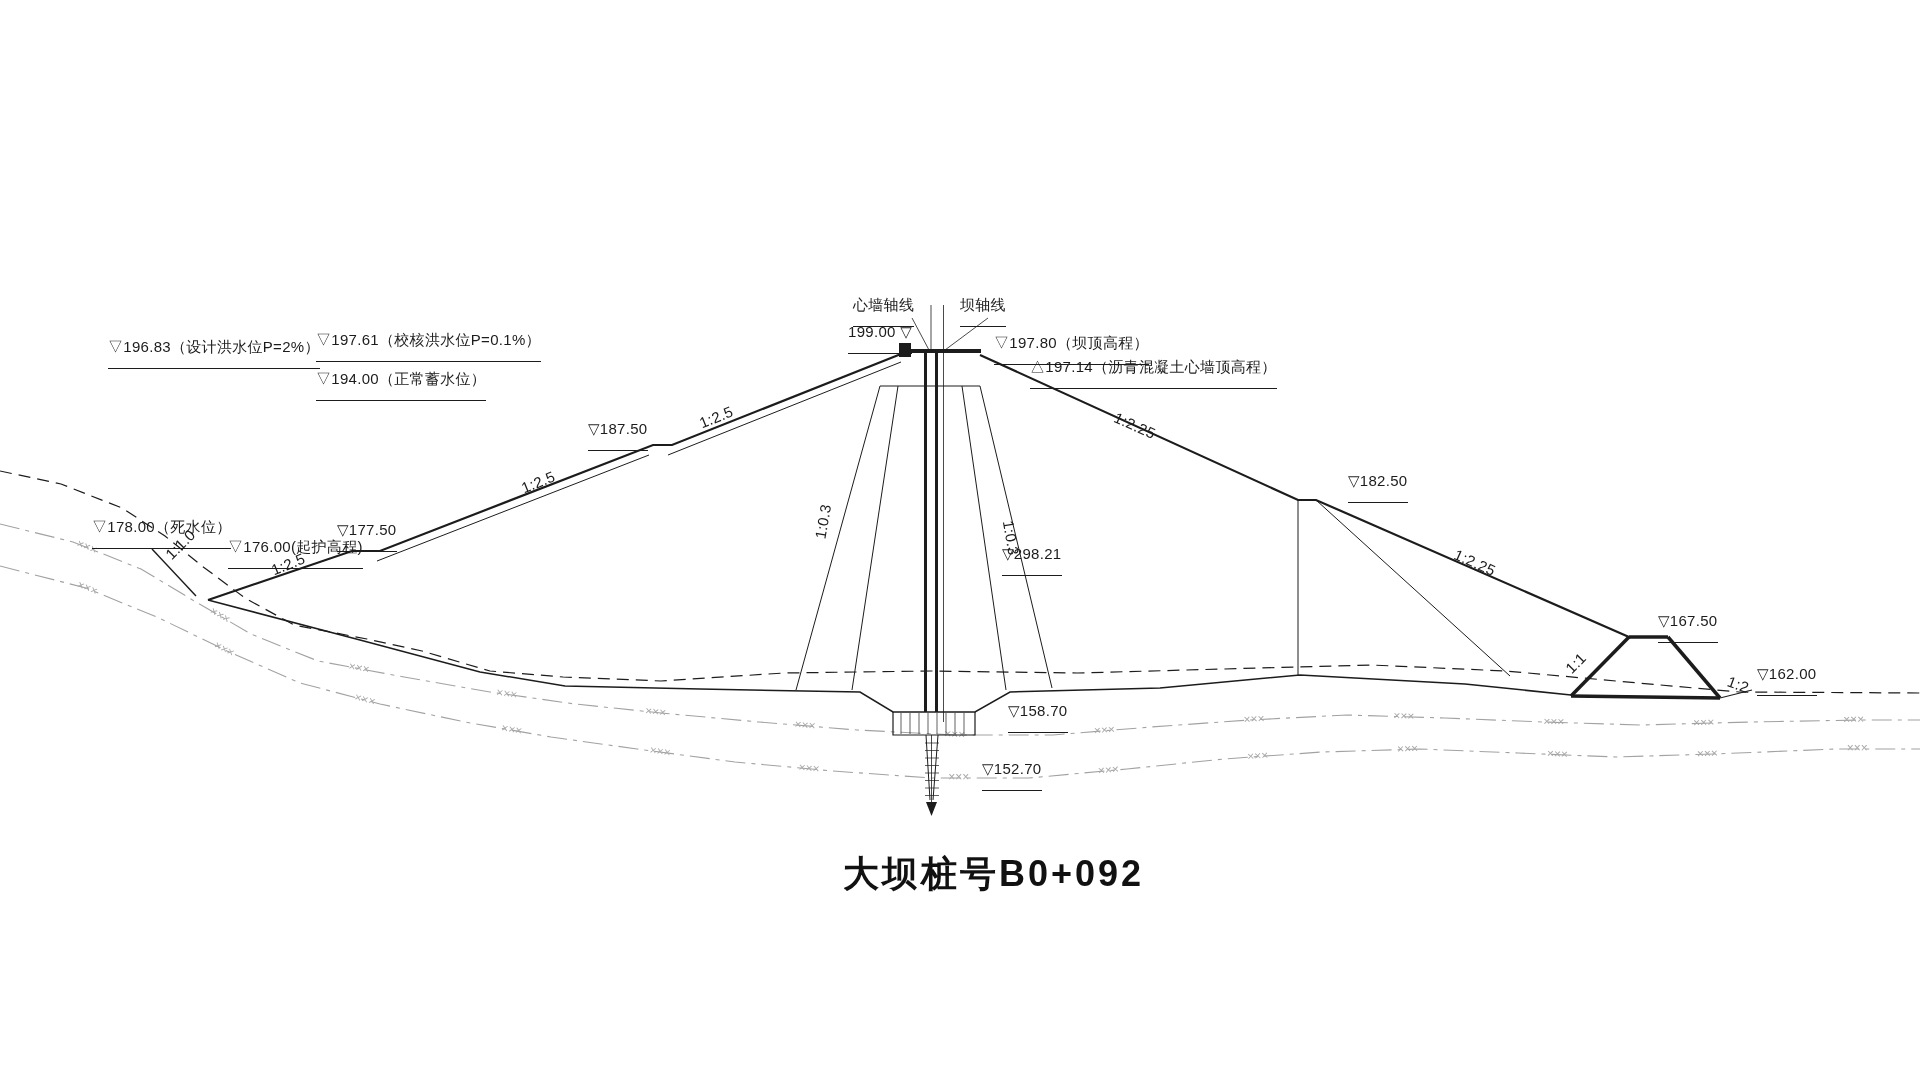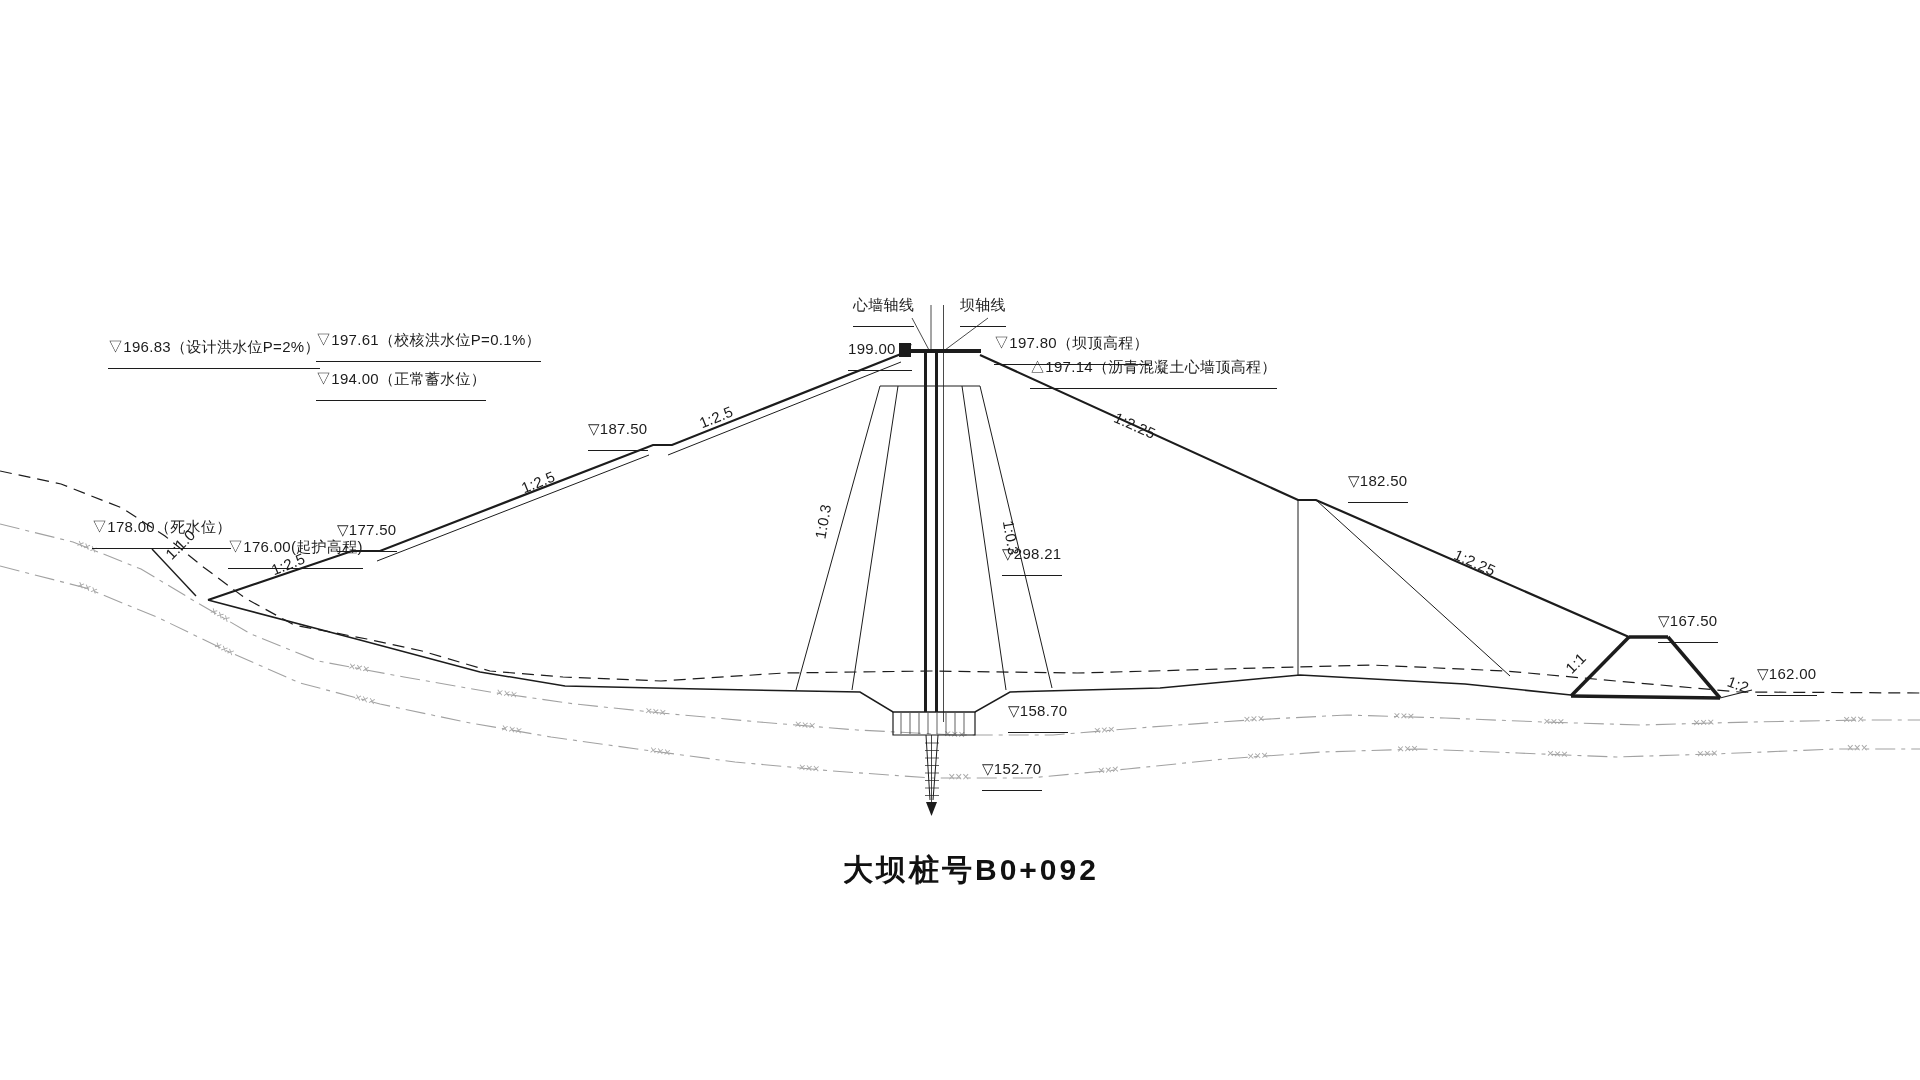--- a/index.html
+++ b/index.html
@@ -4,21 +4,21 @@
 <style>
   html,body{margin:0;padding:0;background:#ffffff;}
   body{width:1920px;height:1080px;overflow:hidden;}
   .stage{position:relative;width:1920px;height:1080px;background:#ffffff;
          font-family:"Liberation Sans",sans-serif;}
   .stage svg{position:absolute;left:0;top:0;}
   .ann-layer{position:absolute;left:0;top:0;width:100%;height:100%;pointer-events:none;}
   .ann{position:absolute;white-space:nowrap;font-size:15px;color:#1c1c1c;
        line-height:1.15;letter-spacing:0.3px;transform-origin:0 50%;}
   .ann.u{border-bottom:1.3px solid #1c1c1c;padding-bottom:13px;}
-  .drawing-title{position:absolute;left:843px;top:850px;font-size:30px;font-weight:bold;
+  .drawing-title{position:absolute;left:843px;top:850px;font-size:36px;font-weight:bold;
        letter-spacing:3px;color:#111111;white-space:nowrap;}
 </style>
 </head>
 <body>
 
 <div class="stage">
   <svg id="section-svg" width="1920" height="1080" viewBox="0 0 1920 1080">
       <polyline points="0,524 73,542 141,569 196,602 251,634 318,661 404,677 490,692 575,704 661,713 759,722 857,730 955,735 1053,735 1151,727 1249,720 1347,715 1445,718 1543,722 1641,725 1751,722 1861,720 1920,720" fill="none" stroke="#a2a2a2" stroke-width="1.1" stroke-dasharray="20 6 4 6" stroke-linecap="butt" stroke-linejoin="miter"></polyline>
       <text x="0" y="0" transform="translate(86.76796901805083 547.4666935806966) rotate(21.7)" fill="#a8a8a8" font-size="12" text-anchor="middle" dominant-baseline="middle">×××</text>
       <text x="0" y="0" transform="translate(219.77726793739814 615.8340467999408) rotate(30.2)" fill="#a8a8a8" font-size="12" text-anchor="middle" dominant-baseline="middle">×××</text>
@@ -103,21 +103,21 @@
       <div class="ann u" style="left: 588px; top: 420px;">▽187.50</div>
       <div class="ann" style="left: 700px; top: 415px; transform: rotate(-22deg);">1:2.5</div>
       <div class="ann" style="left: 522px; top: 480px; transform: rotate(-22deg);">1:2.5</div>
       <div class="ann u" style="left: 64px; top: 518px; margin-left: 28px;">▽178.00（死水位）</div>
       <div class="ann u" style="left: 216px; top: 538px; margin-left: 12px;">▽176.00(起护高程)</div>
       <div class="ann u" style="left: 337px; top: 521px;">▽177.50</div>
       <div class="ann" style="left: 168px; top: 548px; transform: rotate(-45deg);">1:1.0</div>
       <div class="ann" style="left: 272px; top: 562px; transform: rotate(-22deg);">1:2.5</div>
       <div class="ann u" style="left: 853px; top: 296px;">心墙轴线</div>
       <div class="ann u" style="left: 960px; top: 296px;">坝轴线</div>
-      <div class="ann u" style="left: 848px; top: 323px; margin-top: 17px;">199.00 ▽</div>
+      <div class="ann u" style="left: 848px; top: 323px;">199.00 ▽</div>
       <div class="ann u" style="left: 994px; top: 334px;">▽197.80（坝顶高程）</div>
       <div class="ann u" style="left: 1030px; top: 358px;">△197.14（沥青混凝土心墙顶高程）</div>
       <div class="ann" style="left: 1115px; top: 408px; transform: rotate(24deg);">1:2.25</div>
       <div class="ann u" style="left: 1348px; top: 472px;">▽182.50</div>
       <div class="ann" style="left: 820px; top: 530px; transform: rotate(-80deg);">1:0.3</div>
       <div class="ann" style="left: 1008px; top: 512px; transform: rotate(80deg);">1:0.3</div>
       <div class="ann u" style="left: 1002px; top: 545px;">▽298.21</div>
       <div class="ann" style="left: 1455px; top: 545px; transform: rotate(24deg);">1:2.25</div>
       <div class="ann u" style="left: 1658px; top: 612px;">▽167.50</div>
       <div class="ann" style="left: 1568px; top: 662px; transform: rotate(-45deg);">1:1</div>

